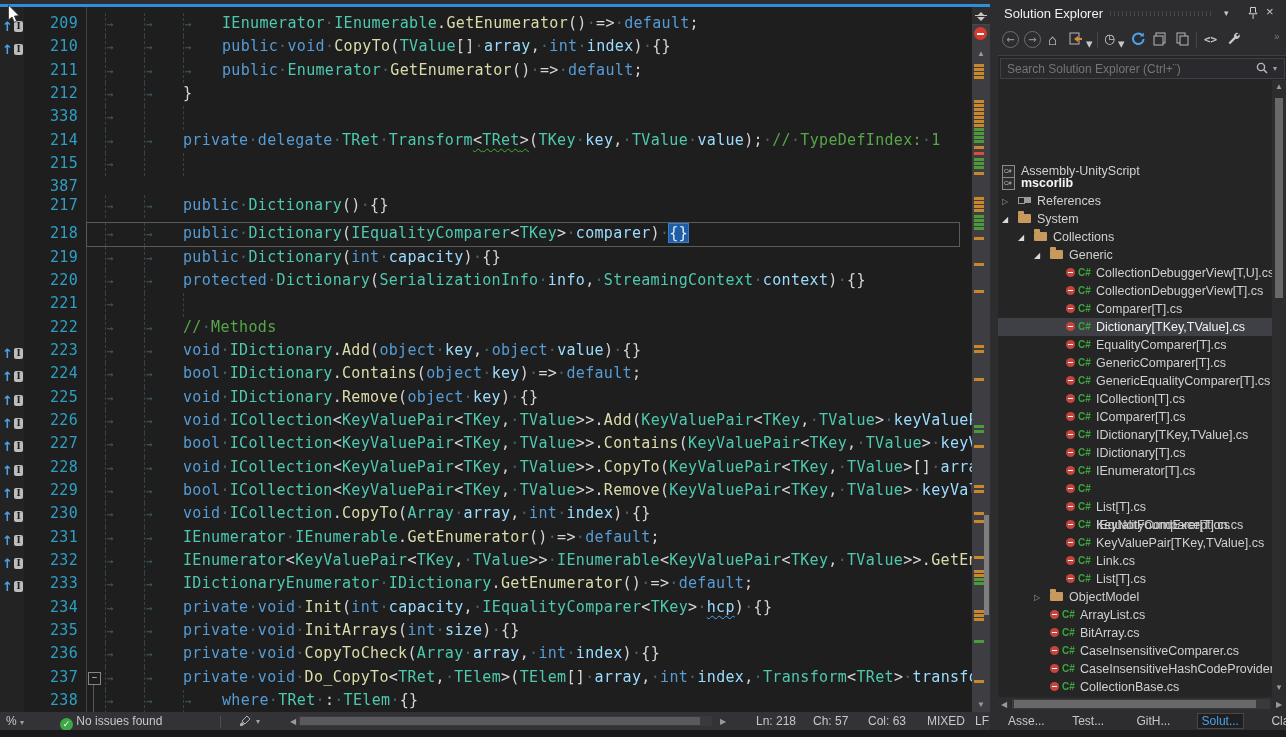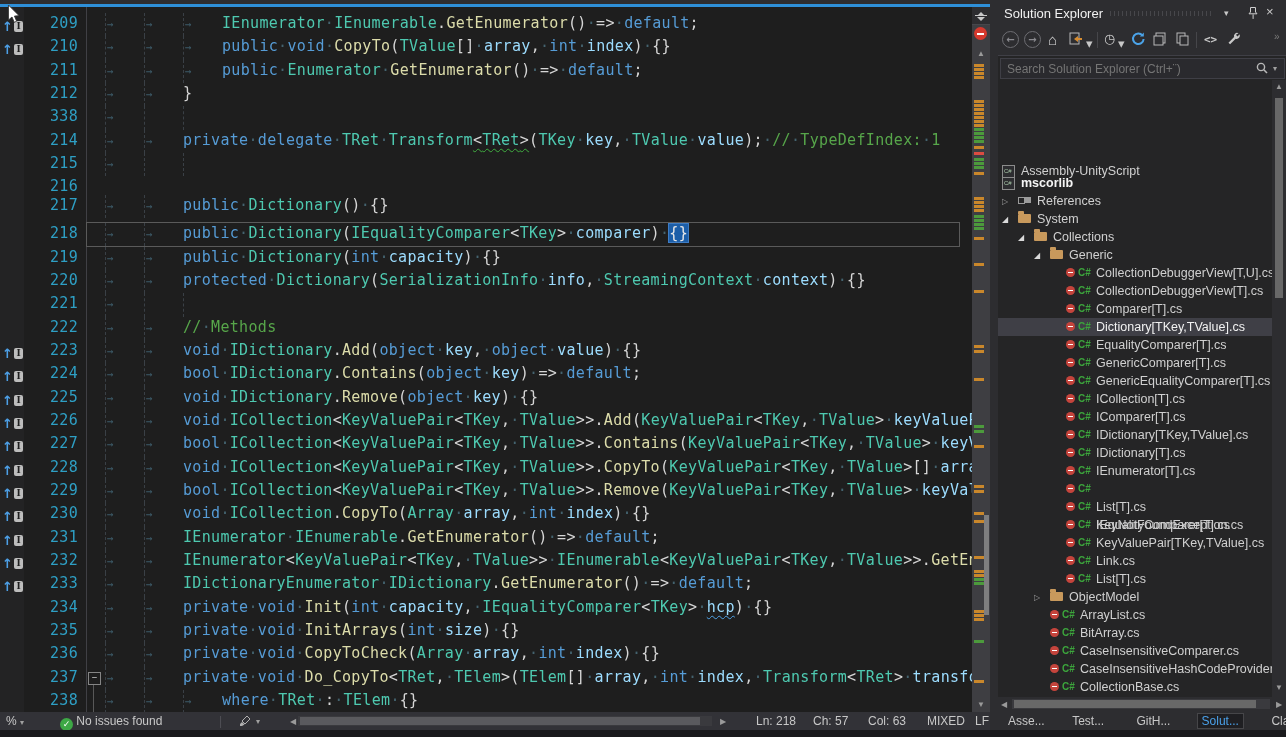--- a/index.html
+++ b/index.html
@@ -104,21 +104,21 @@
   <div class="abs" id="sel-margin"></div>
   <div class="abs" id="cur-line" style="top: 215.15px;"></div>
   <div id="lines-host">
       <div class="code-line" style="top: 5px;"><span class="gutter-ic"><span class="up">↑</span><span class="ibox">I</span></span><span class="lnum">209</span><span class="code-text"><span class="tab"></span><span class="tab"></span><span class="tab"></span><span class="t">IEnumerator<span class="ws">·</span></span><span class="t">IEnumerable</span><span class="p">.</span><span class="m">GetEnumerator</span><span class="p">()<span class="ws">·</span></span><span class="p">=&gt;<span class="ws">·</span></span><span class="k">default</span><span class="p">;</span></span></div>
       <div class="code-line" style="top: 28.35px;"><span class="gutter-ic"><span class="up">↑</span><span class="ibox">I</span></span><span class="lnum">210</span><span class="code-text"><span class="tab"></span><span class="tab"></span><span class="tab"></span><span class="k">public<span class="ws">·</span></span><span class="k">void<span class="ws">·</span></span><span class="m">CopyTo</span><span class="p">(</span><span class="t">TValue</span><span class="p">[]<span class="ws">·</span></span><span class="v">array</span><span class="p">,<span class="ws">·</span></span><span class="k">int<span class="ws">·</span></span><span class="v">index</span><span class="p">)<span class="ws">·</span></span><span class="p">{}</span></span></div>
       <div class="code-line" style="top: 51.7px;"><span class="lnum">211</span><span class="code-text"><span class="tab"></span><span class="tab"></span><span class="tab"></span><span class="k">public<span class="ws">·</span></span><span class="t">Enumerator<span class="ws">·</span></span><span class="m">GetEnumerator</span><span class="p">()<span class="ws">·</span></span><span class="p">=&gt;<span class="ws">·</span></span><span class="k">default</span><span class="p">;</span></span></div>
       <div class="code-line" style="top: 75.05px;"><span class="lnum">212</span><span class="code-text"><span class="tab"></span><span class="tab"></span><span class="p">}</span></span></div>
       <div class="code-line" style="top: 98.4px;"><span class="lnum">338</span><span class="code-text"><span class="tab"></span><span class="tab noarrow"></span><span class="tab noarrow"></span></span></div>
       <div class="code-line" style="top: 121.75px;"><span class="lnum">214</span><span class="code-text"><span class="tab"></span><span class="tab"></span><span class="k">private<span class="ws">·</span></span><span class="k">delegate<span class="ws">·</span></span><span class="t">TRet<span class="ws">·</span></span><span class="t">Transform</span><span class="p sqg">&lt;</span><span class="t sqg">TRet</span><span class="p sqg">&gt;</span><span class="p">(</span><span class="t">TKey<span class="ws">·</span></span><span class="v">key</span><span class="p">,<span class="ws">·</span></span><span class="t">TValue<span class="ws">·</span></span><span class="v">value</span><span class="p">);<span class="ws">·</span></span><span class="c">//<span class="ws">·</span>TypeDefIndex:<span class="ws">·</span>1</span></span></div>
       <div class="code-line" style="top: 145.1px;"><span class="lnum">215</span><span class="code-text"><span class="tab"></span><span class="tab noarrow"></span><span class="tab noarrow"></span></span></div>
-      <div class="code-line" style="top: 168.45px;"><span class="lnum">216</span></div>
+      <div class="code-line" style="top: 168.45px;"><span class="lnum">387</span></div>
       <div class="code-line" style="top: 187px;"><span class="lnum">217</span><span class="code-text"><span class="tab"></span><span class="tab"></span><span class="k">public<span class="ws">·</span></span><span class="t">Dictionary</span><span class="p">()<span class="ws">·</span></span><span class="p">{}</span></span></div>
       <div class="code-line" style="top: 215.15px;"><span class="lnum">218</span><span class="code-text"><span class="tab"></span><span class="tab"></span><span class="k">public<span class="ws">·</span></span><span class="t">Dictionary</span><span class="p">(</span><span class="t">IEqualityComparer</span><span class="p">&lt;</span><span class="t">TKey</span><span class="p">&gt;<span class="ws">·</span></span><span class="v">comparer</span><span class="p">)<span class="ws">·</span></span><span class="p sel">{}</span></span></div>
       <div class="code-line" style="top: 238.5px;"><span class="lnum">219</span><span class="code-text"><span class="tab"></span><span class="tab"></span><span class="k">public<span class="ws">·</span></span><span class="t">Dictionary</span><span class="p">(</span><span class="k">int<span class="ws">·</span></span><span class="v">capacity</span><span class="p">)<span class="ws">·</span></span><span class="p">{}</span></span></div>
       <div class="code-line" style="top: 261.85px;"><span class="lnum">220</span><span class="code-text"><span class="tab"></span><span class="tab"></span><span class="k">protected<span class="ws">·</span></span><span class="t">Dictionary</span><span class="p">(</span><span class="t">SerializationInfo<span class="ws">·</span></span><span class="v">info</span><span class="p">,<span class="ws">·</span></span><span class="t">StreamingContext<span class="ws">·</span></span><span class="v">context</span><span class="p">)<span class="ws">·</span></span><span class="p">{}</span></span></div>
       <div class="code-line" style="top: 285.2px;"><span class="lnum">221</span><span class="code-text"><span class="tab"></span><span class="tab noarrow"></span><span class="tab noarrow"></span></span></div>
       <div class="code-line" style="top: 308.55px;"><span class="lnum">222</span><span class="code-text"><span class="tab"></span><span class="tab"></span><span class="c">//<span class="ws">·</span>Methods</span></span></div>
       <div class="code-line" style="top: 331.9px;"><span class="gutter-ic"><span class="up">↑</span><span class="ibox">I</span></span><span class="lnum">223</span><span class="code-text"><span class="tab"></span><span class="tab"></span><span class="k">void<span class="ws">·</span></span><span class="t">IDictionary</span><span class="p">.</span><span class="m">Add</span><span class="p">(</span><span class="k">object<span class="ws">·</span></span><span class="v">key</span><span class="p">,<span class="ws">·</span></span><span class="k">object<span class="ws">·</span></span><span class="v">value</span><span class="p">)<span class="ws">·</span></span><span class="p">{}</span></span></div>
       <div class="code-line" style="top: 355.25px;"><span class="gutter-ic"><span class="up">↑</span><span class="ibox">I</span></span><span class="lnum">224</span><span class="code-text"><span class="tab"></span><span class="tab"></span><span class="k">bool<span class="ws">·</span></span><span class="t">IDictionary</span><span class="p">.</span><span class="m">Contains</span><span class="p">(</span><span class="k">object<span class="ws">·</span></span><span class="v">key</span><span class="p">)<span class="ws">·</span></span><span class="p">=&gt;<span class="ws">·</span></span><span class="k">default</span><span class="p">;</span></span></div>
       <div class="code-line" style="top: 378.6px;"><span class="gutter-ic"><span class="up">↑</span><span class="ibox">I</span></span><span class="lnum">225</span><span class="code-text"><span class="tab"></span><span class="tab"></span><span class="k">void<span class="ws">·</span></span><span class="t">IDictionary</span><span class="p">.</span><span class="m">Remove</span><span class="p">(</span><span class="k">object<span class="ws">·</span></span><span class="v">key</span><span class="p">)<span class="ws">·</span></span><span class="p">{}</span></span></div>
       <div class="code-line" style="top: 401.95px;"><span class="gutter-ic"><span class="up">↑</span><span class="ibox">I</span></span><span class="lnum">226</span><span class="code-text"><span class="tab"></span><span class="tab"></span><span class="k">void<span class="ws">·</span></span><span class="t">ICollection</span><span class="p">&lt;</span><span class="t">KeyValuePair</span><span class="p">&lt;</span><span class="t">TKey</span><span class="p">,<span class="ws">·</span></span><span class="t">TValue</span><span class="p">&gt;&gt;.</span><span class="m">Add</span><span class="p">(</span><span class="t">KeyValuePair</span><span class="p">&lt;</span><span class="t">TKey</span><span class="p">,<span class="ws">·</span></span><span class="t">TValue</span><span class="p">&gt;<span class="ws">·</span></span><span class="v">keyValuePair</span></span></div>

